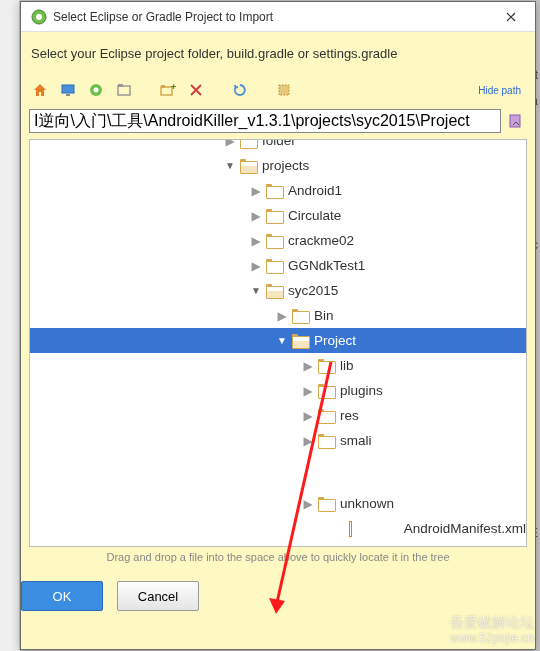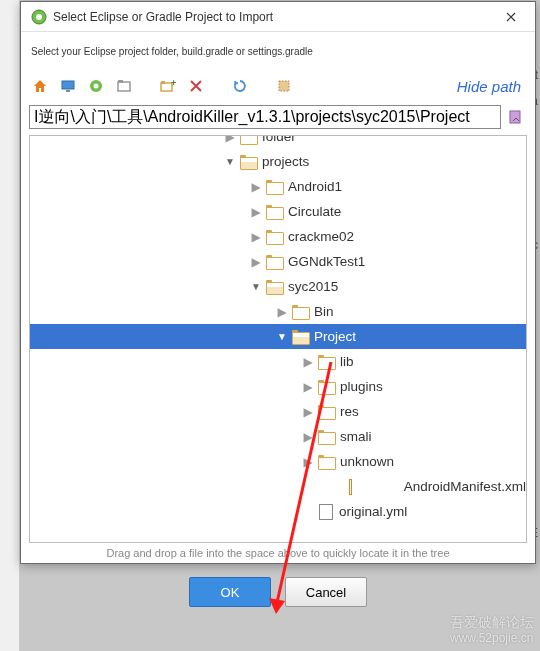--- a/index.html
+++ b/index.html
@@ -1,48 +1,48 @@
 <!DOCTYPE html>
 <html><head>
 <meta charset="utf-8">
 <style>
   * { box-sizing: border-box; margin: 0; padding: 0; font-family: 'Segoe UI', Tahoma, sans-serif; }
   body { background: #c8c8c8; width: 540px; height: 651px; position: relative; overflow: hidden; }
   .bg-left { position: absolute; left: 0; top: 0; width: 20px; height: 651px; background: #f0f0f0; border-right: 1px solid #ccc; }
-  .dialog { position: absolute; left: 20px; top: 1px; width: 516px; height: 563px; background: #ffffff; border: 1px solid #6b6b6b; box-shadow: 0 2px 10px rgba(0,0,0,0.3); }
+  .dialog { position: absolute; left: 20px; top: 1px; width: 516px; height: 649px; background: #fef9c3; border: 1px solid #6b6b6b; box-shadow: 0 2px 10px rgba(0,0,0,0.3); }
   .titlebar { height: 30px; display: flex; align-items: center; padding: 0 4px; background: #fff; border-bottom: 1px solid #e0e0e0; }
   .titlebar-icon { width: 16px; height: 16px; margin: 0 6px; }
   .titlebar-text { flex: 1; font-size: 12px; color: #333; }
   .close-btn { width: 40px; height: 28px; display: flex; align-items: center; justify-content: center; cursor: pointer; }
-  .instruction { padding: 14px 10px 8px 10px; font-size: 10px; color: #333; }
+  .instruction { padding: 14px 10px 8px 10px; font-size: 13px; color: #333; }
   .toolbar { height: 30px; display: flex; align-items: center; padding: 0 8px; gap: 6px; margin-top: 6px; }
   .tb-btn { width: 22px; height: 22px; display: flex; align-items: center; justify-content: center; cursor: pointer; }
   .tb-sep { width: 10px; }
-  .hide-path { margin-left: auto; color: #2e6bd9; font-size: 15px; cursor: pointer; padding-right: 6px; font-style: italic; }
+  .hide-path { margin-left: auto; color: #2e6bd9; font-size: 10px; cursor: pointer; padding-right: 6px; }
   .path-row { display: flex; align-items: center; padding: 4px 8px 6px 8px; gap: 4px; }
   .path-input { flex: 1; height: 24px; border: 1px solid #888; padding: 2px 4px; font-size: 16px; background: #fff; }
   .path-icon { width: 22px; height: 22px; display: flex; align-items: center; justify-content: center; cursor: pointer; }
   .tree-wrap { margin: 0 8px; border: 1px solid #bcbcbc; height: 408px; overflow: hidden; background: #fff; position: relative; padding-top: 4px; }
   .tree-row { height: 25px; display: flex; align-items: center; font-size: 13.5px; color: #333; white-space: nowrap; }
   .tree-row.selected { background: #3874d1; color: #fff; }
   .arrow { width: 16px; text-align: center; color: #999; font-size: 12px; user-select: none; }
   .arrow.exp { color: #666; }
   .tree-row.selected .arrow { color: #fff; }
   .folder-icon { width: 16px; height: 13px; margin: 0 6px 0 2px; display: inline-block; position: relative; }
   .folder-icon::before { content: ''; position: absolute; top: 0; left: 0; width: 6px; height: 3px; background: #d4a84b; border-radius: 1px 1px 0 0; }
   .folder-icon::after { content: ''; position: absolute; top: 2px; left: 0; width: 16px; height: 11px; border: 1.5px solid #d4a84b; background: #fff; border-radius: 1px; }
   .folder-icon.open::after { background: linear-gradient(#fff 40%, #f5e5c0 40%); }
   .file-icon { width: 14px; height: 16px; margin: 0 6px 0 3px; background: #fff; border: 1.5px solid #d4a84b; display: inline-block; position: relative; }
   .file-icon.xml { border-color: #e67e22; }
   .file-icon.yml { border-color: #888; }
   .hint { text-align: center; font-size: 11px; color: #888; padding: 4px 0 10px 0; }
-  .buttons { display: flex; justify-content: center; gap: 14px; padding: 8px 0 4px 0; }
+  .buttons { display: flex; gap: 14px; padding: 8px 0 4px 0; }
   .btn { min-width: 82px; height: 30px; border: 1px solid #999; background: linear-gradient(#fdfdfd, #e5e5e5); font-size: 13px; cursor: pointer; border-radius: 2px; }
   .btn.primary { background: #3a8de0; border-color: #2a6db8; color: #fff; font-weight: 500; }
-  .watermark { position: absolute; bottom: 4px; right: 6px; font-size: 12px; color: rgba(255,255,255,0.7); text-shadow: 0 0 2px rgba(0,0,0,0.3); pointer-events: none; z-index: 20; line-height: 1.3; }
+  .watermark { position: absolute; bottom: 4px; right: 6px; font-size: 12px; color: rgba(255,255,255,0.7); text-shadow: 0 0 2px rgba(0,0,0,0.3); pointer-events: none; z-index: 20; text-align: right; line-height: 1.3; }
   .watermark .cn { font-size: 14px; }
   .bg-chars { position: absolute; right: 2px; color: #555; font-size: 12px; }
 </style>
 </head>
 <body>
 
 <div class="bg-left"></div>
 <span class="bg-chars" style="top:68px">t</span>
 <span class="bg-chars" style="top:94px">a</span>
 <span class="bg-chars" style="top:238px">c</span>
@@ -189,21 +189,21 @@
       <div class="tree-row" style="padding-left: 270px;">
         <span class="arrow">▶</span>
         <span class="folder-icon"></span>
         <span>res</span>
       </div>
       <div class="tree-row" style="padding-left: 270px;">
         <span class="arrow">▶</span>
         <span class="folder-icon"></span>
         <span>smali</span>
       </div>
-      <div class="tree-row" style="padding-left: 270px;">
+      <div class="tree-row" style="padding-left: 270px; margin-top: 38px;">
         <span class="arrow">▶</span>
         <span class="folder-icon"></span>
         <span>unknown</span>
       </div>
       <div class="tree-row" style="padding-left: 270px; gap: 46px;">
         <span class="arrow"></span>
         <span class="file-icon xml"></span>
         <span>AndroidManifest.xml</span>
       </div>
       <div class="tree-row" style="padding-left: 270px;">

